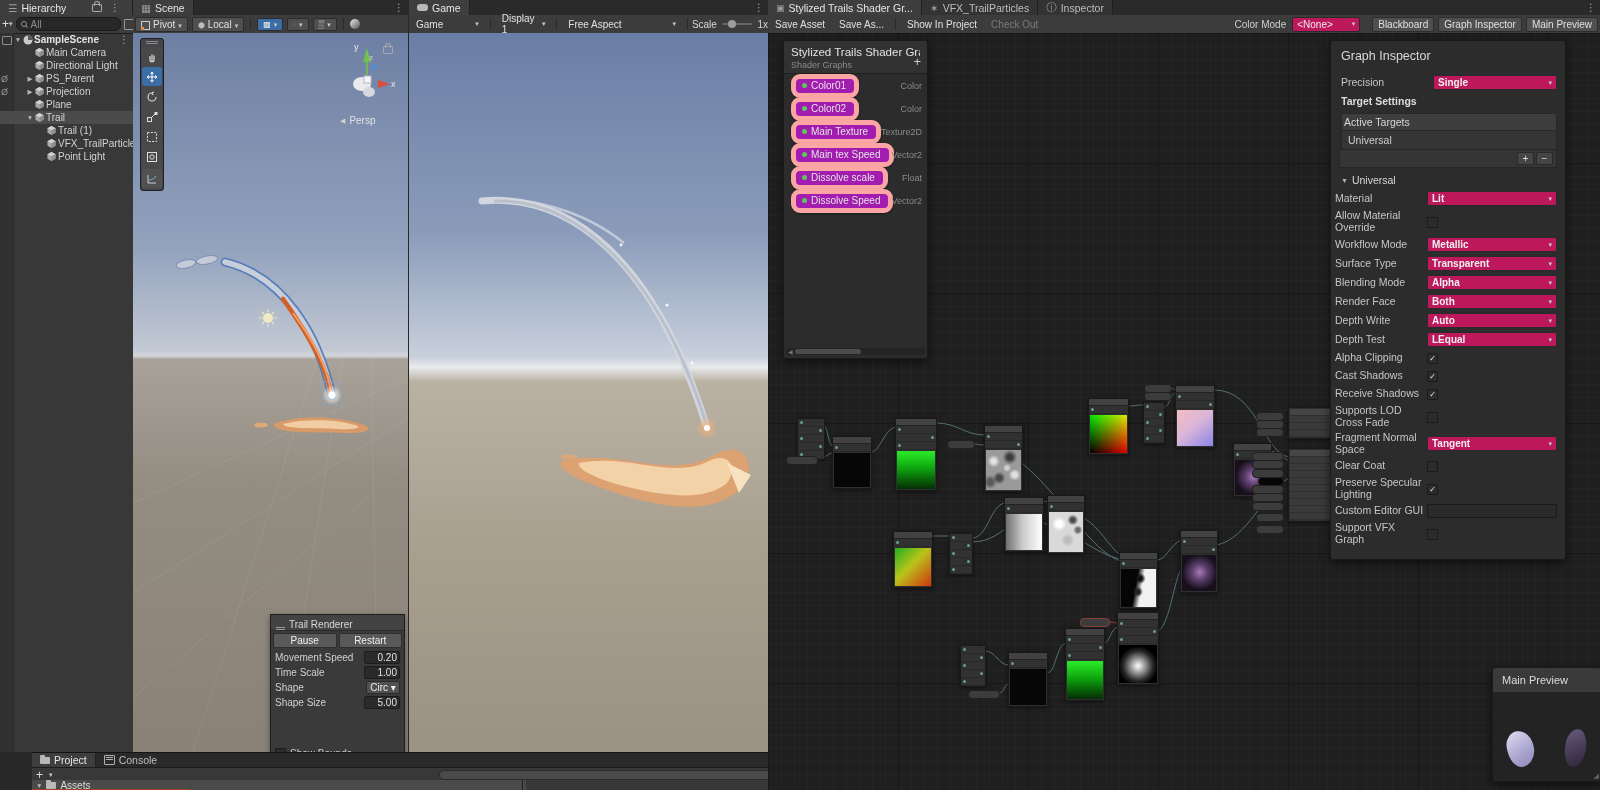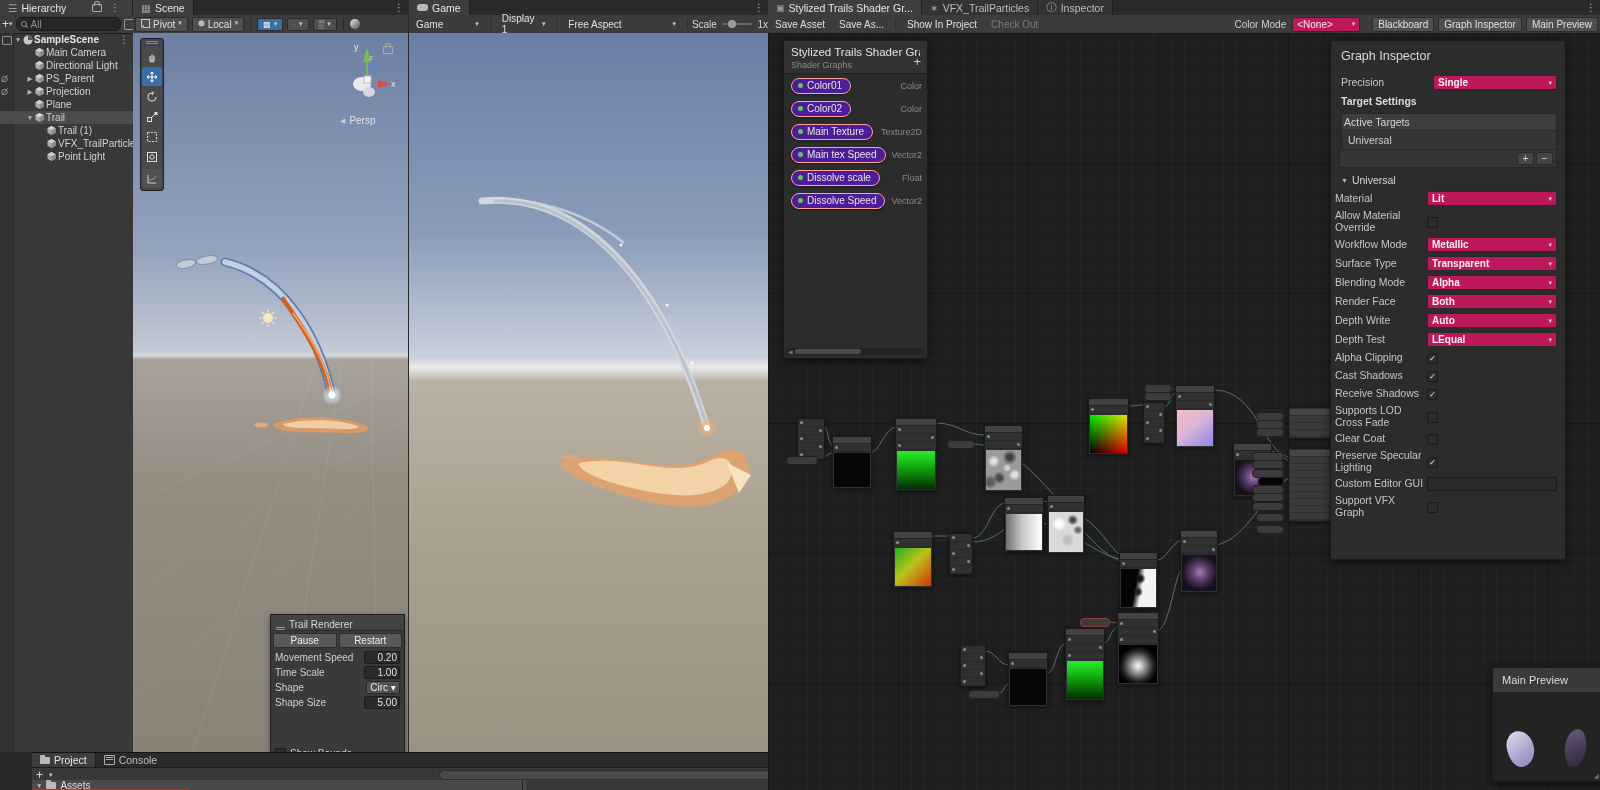--- a/index.html
+++ b/index.html
@@ -5,21 +5,21 @@
   html,body{margin:0;padding:0;background:#202020;}
   body{font-family:"Liberation Sans","DejaVu Sans",sans-serif;-webkit-font-smoothing:antialiased;}
   #root{position:relative;width:1600px;height:790px;overflow:hidden;background:#282828;color:#cfcfcf;font-size:10px;}
   .abs{position:absolute;}
   
   .tabbar{position:absolute;height:15px;background:#2a2a2a;border-bottom:1px solid #191919;display:flex;align-items:stretch;}
   .tab{display:flex;align-items:center;gap:4px;padding:0 8px;font-size:10.5px;color:#bdbdbd;background:#333;border-right:1px solid #202020;}
   .tab.active{background:#3e3e3e;color:#e6e6e6;}
   .toolbar{position:absolute;height:18px;background:#3c3c3c;border-bottom:1px solid #1d1d1d;display:flex;align-items:center;font-size:10px;color:#d6d6d6;}
   .dots{color:#aaa;font-size:10px;padding:0 4px;}
-  .tb-btn{background:#4f4f4f;border:1px solid #2c2c2c;border-radius:2px;padding:1px 5px;margin:0 2px;display:flex;align-items:flex-start;gap:3px;color:#e0e0e0;}
+  .tb-btn{background:#4f4f4f;border:1px solid #2c2c2c;border-radius:2px;padding:1px 5px;margin:0 2px;display:flex;align-items:flex-end;gap:3px;color:#e0e0e0;}
   .tb-flat{padding:1px 7px;color:#e0e0e0;}
   .tb-flat.disabled{color:#7a7a7a;}
   .sep{width:1px;height:12px;background:#2a2a2a;margin:0 4px;}
   .arr{font-size:7px;color:#c8c8c8;}
   .lockico{position:relative;width:8px;height:6px;border:1px solid #a8a8a8;border-radius:1px;display:inline-block;}
   .lockico:before{content:"";position:absolute;left:1px;top:-4px;width:4px;height:4px;border:1px solid #a8a8a8;border-bottom:none;border-radius:3px 3px 0 0;}
   .mag{position:relative;width:7px;height:7px;display:inline-block;}
   .mag:before{content:"";position:absolute;width:4px;height:4px;border:1px solid #8f8f8f;border-radius:50%;left:0;top:0;}
   .mag:after{content:"";position:absolute;width:3px;height:1px;background:#8f8f8f;transform:rotate(45deg);left:4px;top:5px;}
   .ddbox{background:#be185d;border:1px solid #2a2a2a;border-radius:2px;display:flex;align-items:center;justify-content:space-between;padding:0 4px;color:#eee;}
@@ -87,21 +87,21 @@
     background-image:linear-gradient(rgba(255,255,255,.022) 1px,transparent 1px),linear-gradient(90deg,rgba(255,255,255,.022) 1px,transparent 1px),linear-gradient(rgba(0,0,0,.45) 1px,transparent 1px),linear-gradient(90deg,rgba(0,0,0,.45) 1px,transparent 1px);
     background-size:13px 13px,13px 13px,130px 130px,130px 130px;}
   .fpanel{position:absolute;background:#2c2c2c;border:1px solid #1a1a1a;border-radius:3px;box-shadow:0 3px 10px rgba(0,0,0,.55);}
   
   #bb{left:15px;top:7px;width:143px;height:317px;}
   #bb .hd{padding:5px 7px 3px;border-bottom:1px solid #1f1f1f;background:#323232;border-radius:3px 3px 0 0;position:relative;}
   #bb .t1{font-size:11.5px;color:#e2e2e2;white-space:nowrap;overflow:hidden;}
   #bb .t2{font-size:9px;color:#8a8a8a;margin-top:2px;}
   #bb .plus{position:absolute;right:6px;bottom:4px;font-size:13px;color:#cdcdcd;}
   .bb-row{position:relative;height:23px;display:flex;align-items:center;padding-left:7px;}
-  .bb-pill{display:inline-flex;align-items:center;gap:4px;background:#4c1d95;border:1px solid #fca5a5;border-radius:9px;padding:1px 8px 2px 6px;box-shadow:0 1px 2px rgba(0,0,0,.4);color:#e4e4e4;font-size:10px;white-space:nowrap;max-width:92px;overflow:hidden;}
+  .bb-pill{display:inline-flex;align-items:center;gap:4px;background:#a21caf;border:5px solid #fca5a5;border-radius:9px;padding:1px 8px 2px 6px;box-shadow:0 1px 2px rgba(0,0,0,.4);color:#e4e4e4;font-size:10px;white-space:nowrap;max-width:92px;overflow:hidden;}
   .bb-dot{width:5px;height:5px;border-radius:50%;background:#5ac85a;flex:0 0 5px;}
   .bb-type{position:absolute;right:5px;font-size:9px;color:#8a8a8a;}
   #bb .scroll{position:absolute;left:2px;right:2px;bottom:3px;height:7px;background:#242424;border-radius:3px;display:flex;align-items:center;}
   #bb .scroll .la{font-size:6px;color:#777;padding:0 2px;}
   #bb .scroll .th{width:66px;height:5px;background:#4c4c4c;border-radius:3px;}
   
   #gi{left:562px;top:7px;width:234px;height:518px;font-size:10.5px;}
   #gi .title{font-size:12.5px;color:#dadada;padding:8px 10px 10px;}
   #gi .tabs{display:flex;border-bottom:1px solid #222;margin:0 0 4px;}
   #gi .gtab{flex:1;text-align:center;padding:4px 0 5px;color:#bdbdbd;border-top:2px solid transparent;background:#2c2c2c;}
@@ -1026,20 +1026,29 @@
               <div class="cbx cb">✓</div>
             </div>
           </div>
           <div class="gi-row">
             <div class="gl">Supports LOD Cross Fade</div>
             <div class="gi-ctrl">
               <div class="cbx cb"></div>
             </div>
           </div>
           <div class="gi-row">
+            <div class="gl">Fragment Normal Space</div>
+            <div class="gi-ctrl">
+              <div class="ddbox dd">
+                <b>Tangent</b>
+                <span class="arr">▾</span>
+              </div>
+            </div>
+          </div>
+          <div class="gi-row">
             <div class="gl">Clear Coat</div>
             <div class="gi-ctrl">
               <div class="cbx cb"></div>
             </div>
           </div>
           <div class="gi-row">
             <div class="gl">Preserve Specular Lighting</div>
             <div class="gi-ctrl">
               <div class="cbx cb">✓</div>
             </div>

